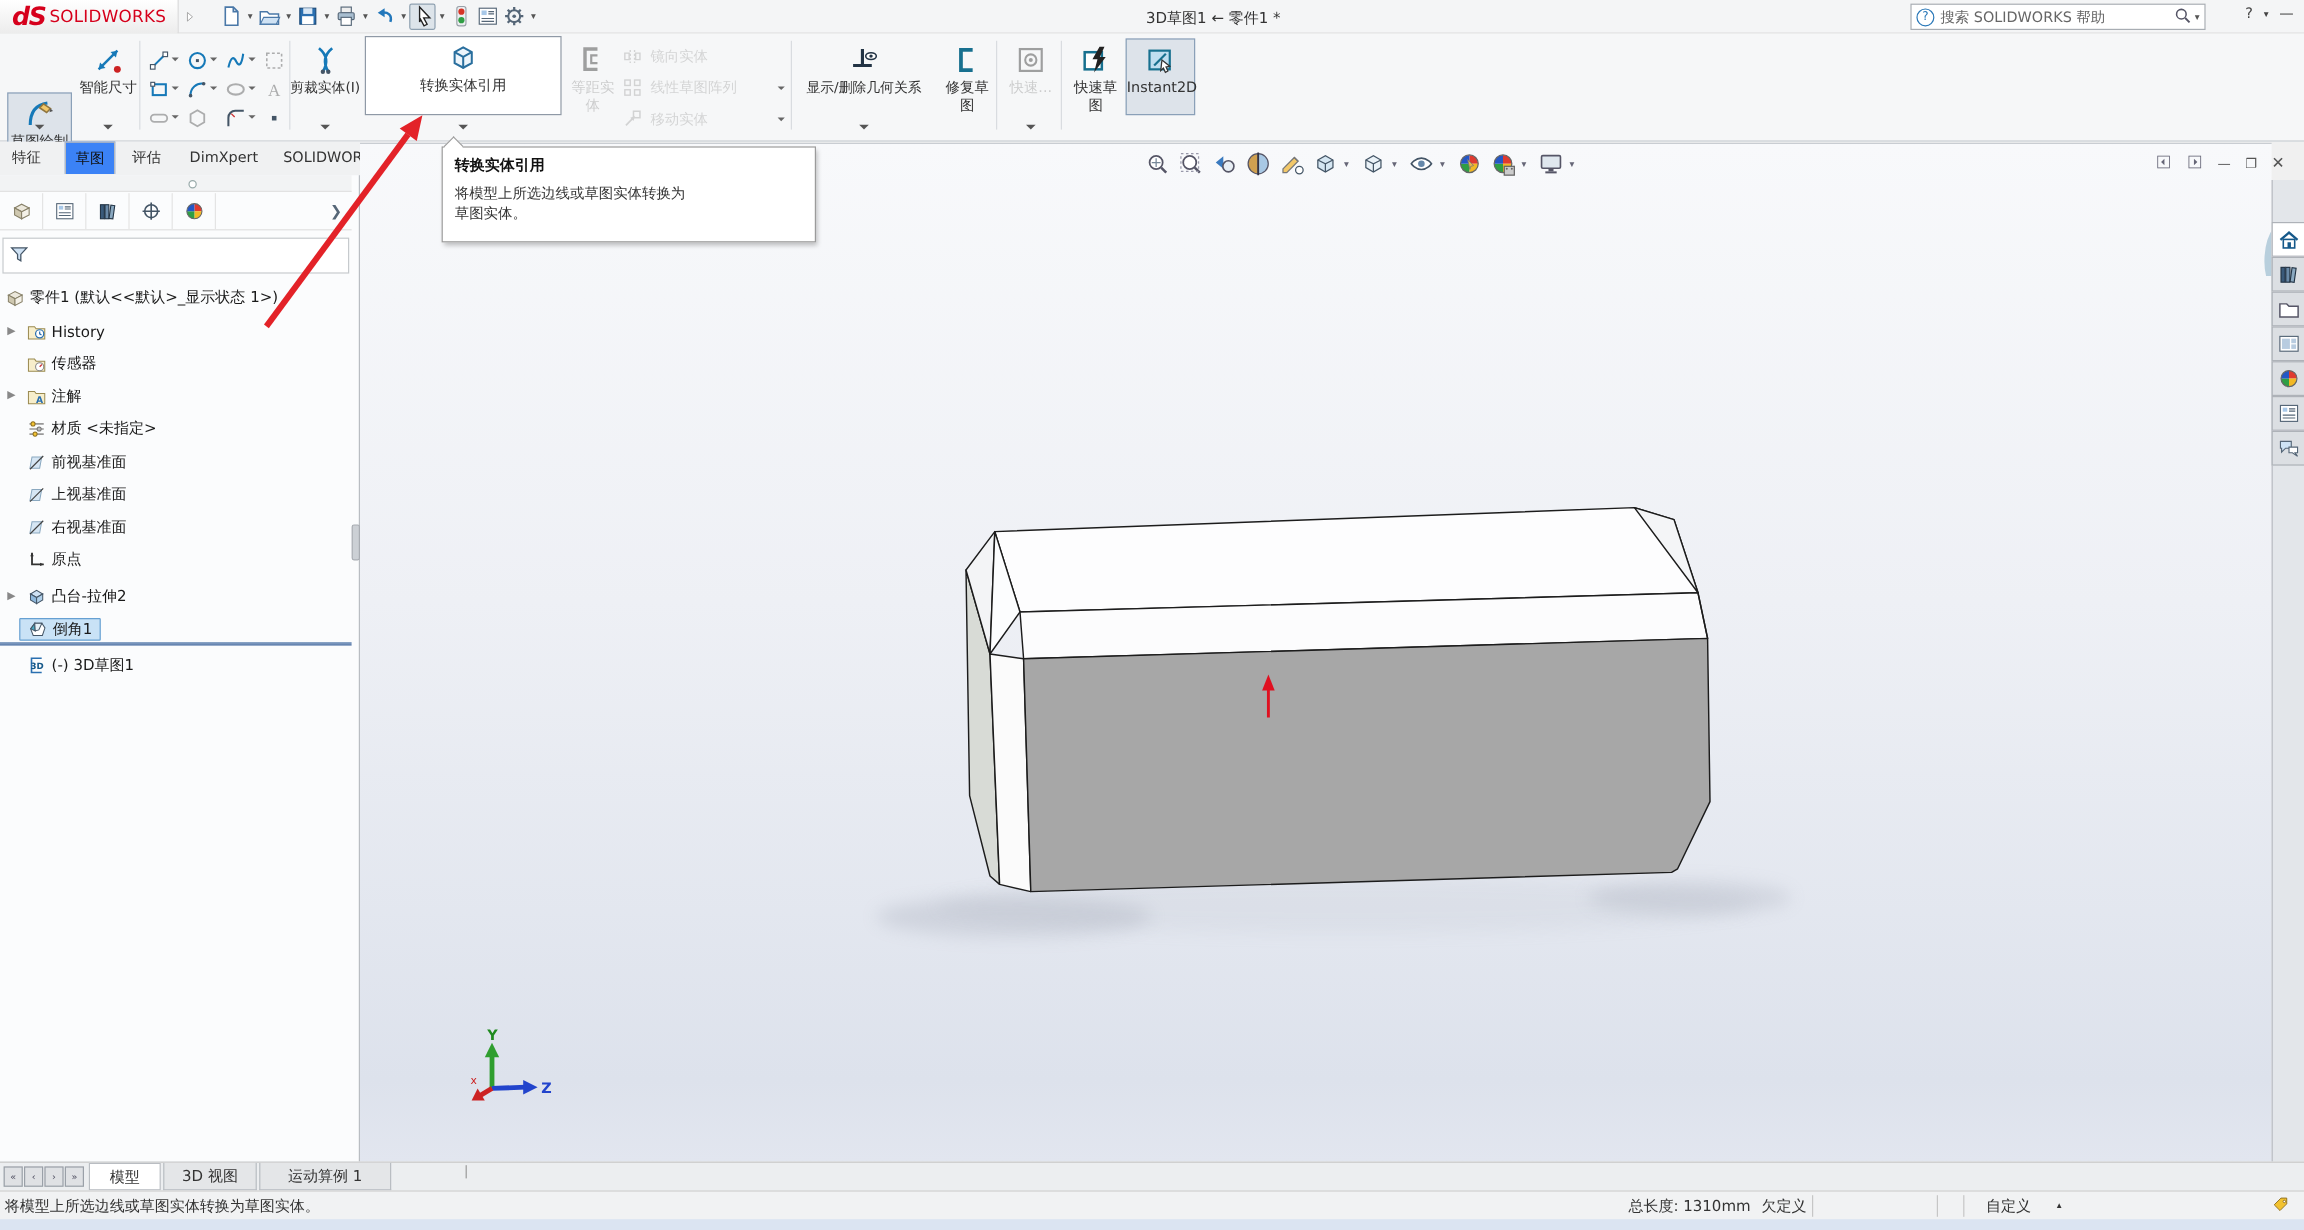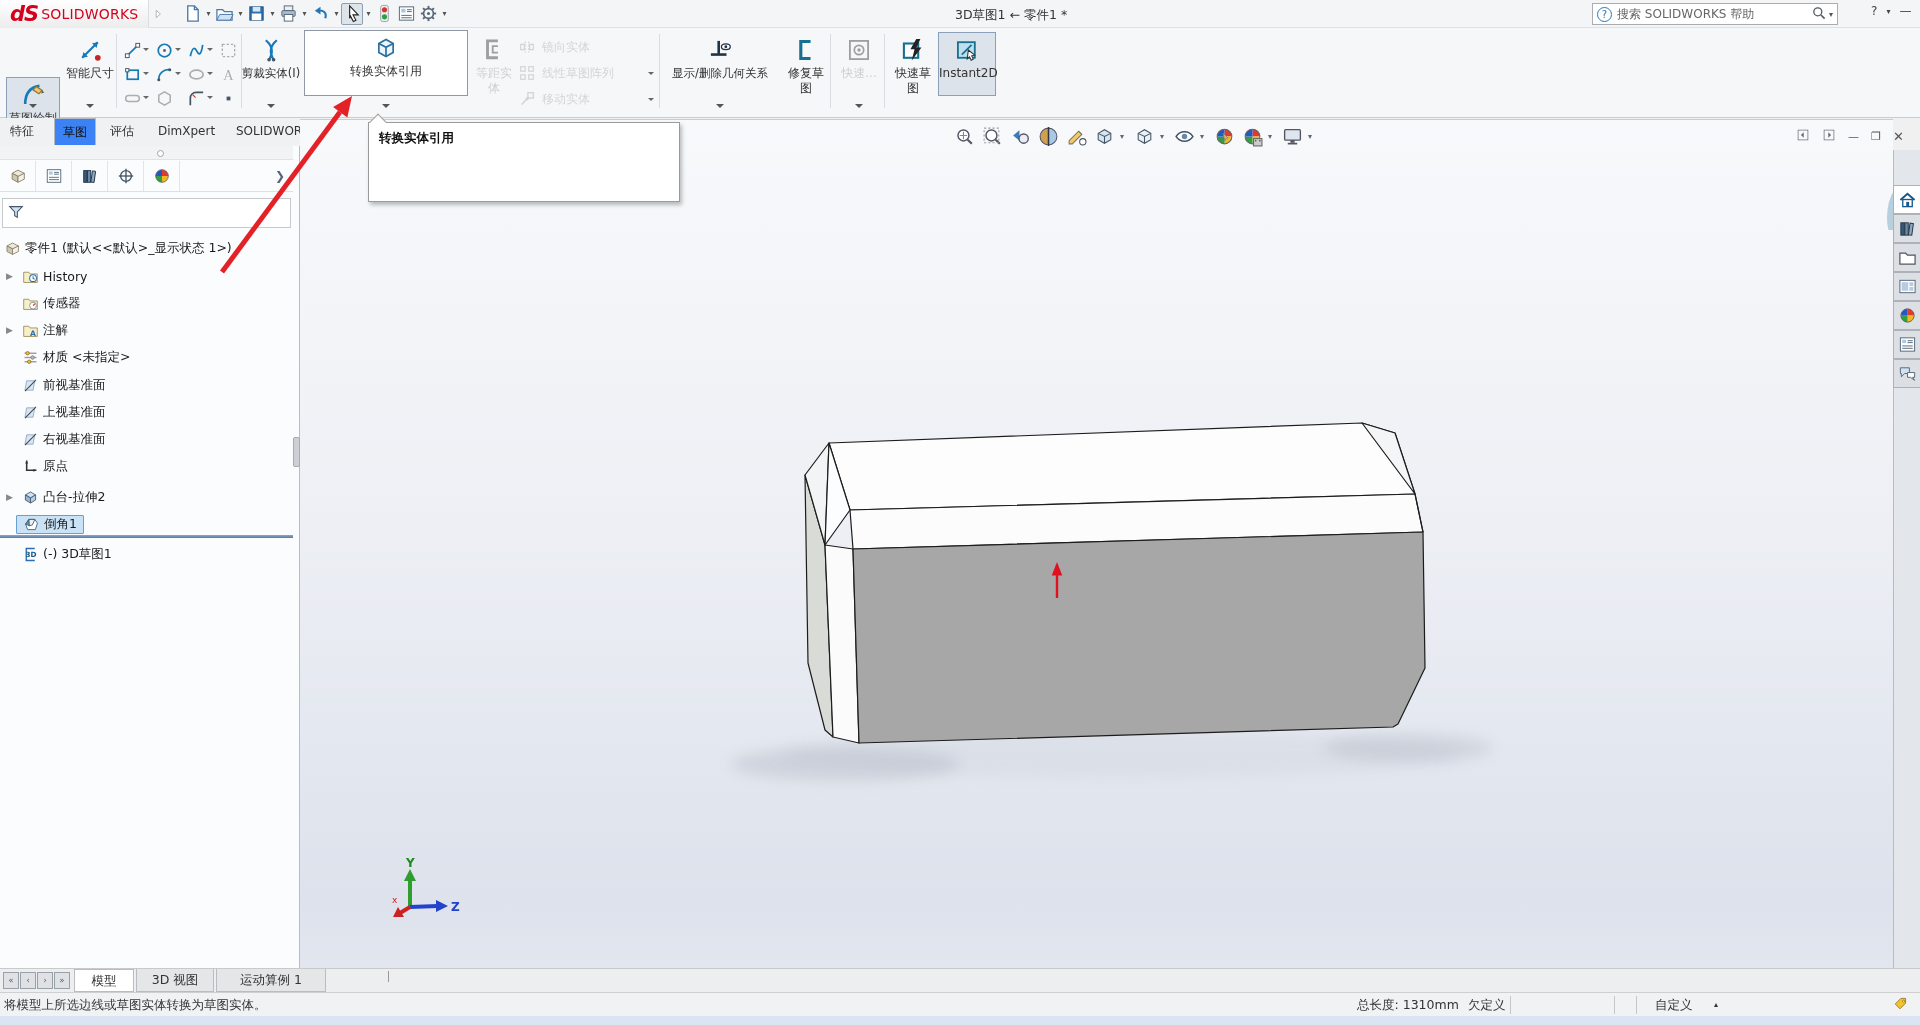--- a/index.html
+++ b/index.html
@@ -804,18 +804,19 @@
       <div class="seg" style="left: 1714px; font-size: 8px; top: 7px;">▴</div>
       <div class="seg" style="left: 1892px; top: 3px;"><svg width="16" height="16" viewBox="0 0 20 20">
           <path d="M4 10l7-7h6v6l-7 7z" fill="#f2c230" stroke="#907020"></path>
           <circle cx="14.5" cy="6.5" r="1.3" fill="#fff" stroke="#907020"></circle>
         </svg></div>
     </div>
     <div class="abs" id="bottomstrip"></div>
     <div class="abs" id="ttpointer"></div>
     <div class="abs" id="tooltip">
       <div class="tt">转换实体引用</div>
+      <div class="tb"><span>将模型上所选边线或草图实体转换为</span><br><span>草图实体。</span></div>
     </div>
     <div class="abs" id="annot"><svg width="1920" height="1025">
         <line x1="222" y1="272" x2="340" y2="112" stroke="#e32228" stroke-width="5"></line>
         <polygon points="352,96 347.3,117.5 333.1,107.1" fill="#e32228"></polygon>
       </svg></div>
 </div>
 
 </body></html>

